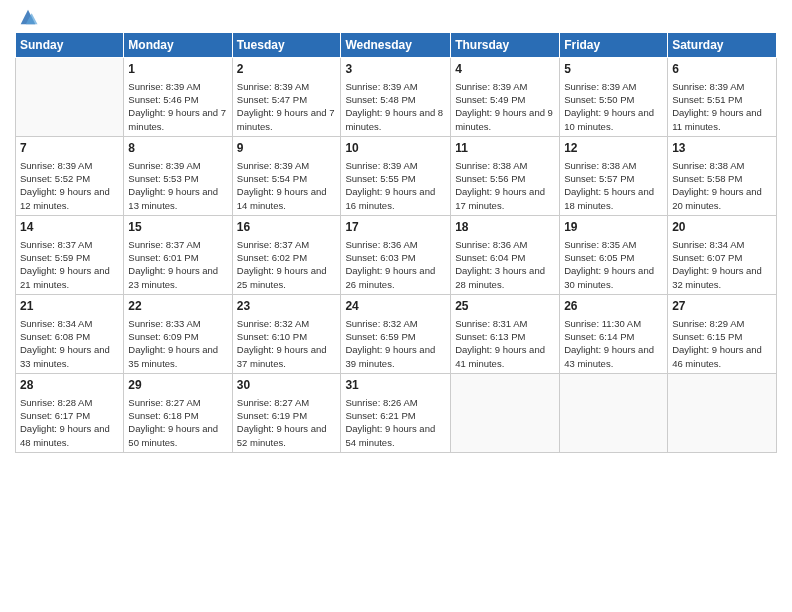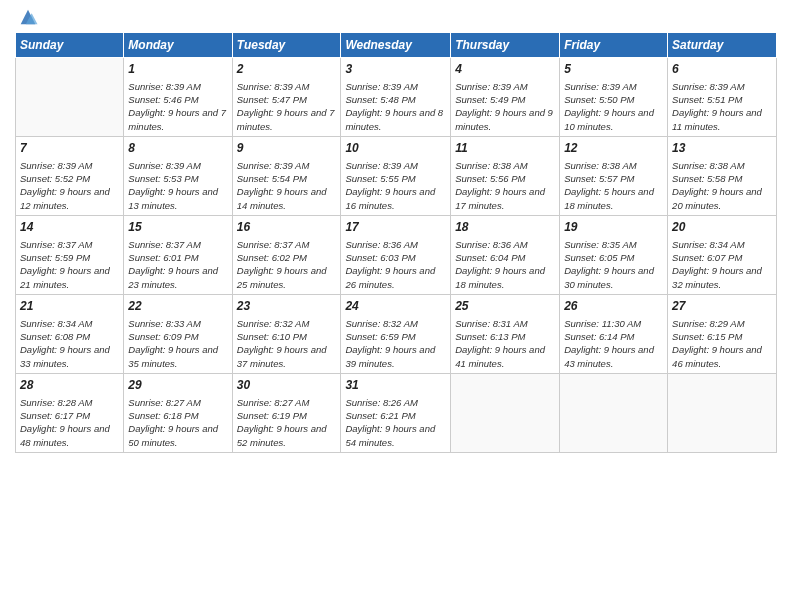--- a/index.html
+++ b/index.html
@@ -6,21 +6,20 @@
     body {
       font-family: Arial, sans-serif;
       background: #fff;
       width: 792px;
       height: 612px;
       overflow: hidden;
     }
     .container {
       width: 792px;
       padding: 10px 15px;
-      font-style: italic;
     }
     .header {
       display: flex;
       justify-content: space-between;
       align-items: flex-start;
       margin-bottom: 8px;
     }
     .logo {
       display: flex;
       align-items: center;
@@ -127,21 +126,21 @@
           <td><span class="day-number">10</span><span>Sunrise: 8:39 AM</span><br><span>Sunset: 5:55 PM</span><br><span>Daylight: 9 hours and 16 minutes.</span></td>
           <td><span class="day-number">11</span><span>Sunrise: 8:38 AM</span><br><span>Sunset: 5:56 PM</span><br><span>Daylight: 9 hours and 17 minutes.</span></td>
           <td><span class="day-number">12</span><span>Sunrise: 8:38 AM</span><br><span>Sunset: 5:57 PM</span><br><span>Daylight: 5 hours and 18 minutes.</span></td>
           <td><span class="day-number">13</span><span>Sunrise: 8:38 AM</span><br><span>Sunset: 5:58 PM</span><br><span>Daylight: 9 hours and 20 minutes.</span></td>
         </tr>
         <tr>
           <td><span class="day-number">14</span><span>Sunrise: 8:37 AM</span><br><span>Sunset: 5:59 PM</span><br><span>Daylight: 9 hours and 21 minutes.</span></td>
           <td><span class="day-number">15</span><span>Sunrise: 8:37 AM</span><br><span>Sunset: 6:01 PM</span><br><span>Daylight: 9 hours and 23 minutes.</span></td>
           <td><span class="day-number">16</span><span>Sunrise: 8:37 AM</span><br><span>Sunset: 6:02 PM</span><br><span>Daylight: 9 hours and 25 minutes.</span></td>
           <td><span class="day-number">17</span><span>Sunrise: 8:36 AM</span><br><span>Sunset: 6:03 PM</span><br><span>Daylight: 9 hours and 26 minutes.</span></td>
-          <td><span class="day-number">18</span><span>Sunrise: 8:36 AM</span><br><span>Sunset: 6:04 PM</span><br><span>Daylight: 9 hours and 18 minutes.</span></td>
+          <td><span class="day-number">18</span><span>Sunrise: 8:36 AM</span><br><span>Sunset: 6:04 PM</span><br><span>Daylight: 3 hours and 28 minutes.</span></td>
           <td><span class="day-number">19</span><span>Sunrise: 8:35 AM</span><br><span>Sunset: 6:05 PM</span><br><span>Daylight: 9 hours and 30 minutes.</span></td>
           <td><span class="day-number">20</span><span>Sunrise: 8:34 AM</span><br><span>Sunset: 6:07 PM</span><br><span>Daylight: 9 hours and 32 minutes.</span></td>
         </tr>
         <tr>
           <td><span class="day-number">21</span><span>Sunrise: 8:34 AM</span><br><span>Sunset: 6:08 PM</span><br><span>Daylight: 9 hours and 33 minutes.</span></td>
           <td><span class="day-number">22</span><span>Sunrise: 8:33 AM</span><br><span>Sunset: 6:09 PM</span><br><span>Daylight: 9 hours and 35 minutes.</span></td>
           <td><span class="day-number">23</span><span>Sunrise: 8:32 AM</span><br><span>Sunset: 6:10 PM</span><br><span>Daylight: 9 hours and 37 minutes.</span></td>
           <td><span class="day-number">24</span><span>Sunrise: 8:32 AM</span><br><span>Sunset: 6:59 PM</span><br><span>Daylight: 9 hours and 39 minutes.</span></td>
           <td><span class="day-number">25</span><span>Sunrise: 8:31 AM</span><br><span>Sunset: 6:13 PM</span><br><span>Daylight: 9 hours and 41 minutes.</span></td>
           <td><span class="day-number">26</span><span>Sunrise: 11:30 AM</span><br><span>Sunset: 6:14 PM</span><br><span>Daylight: 9 hours and 43 minutes.</span></td>

